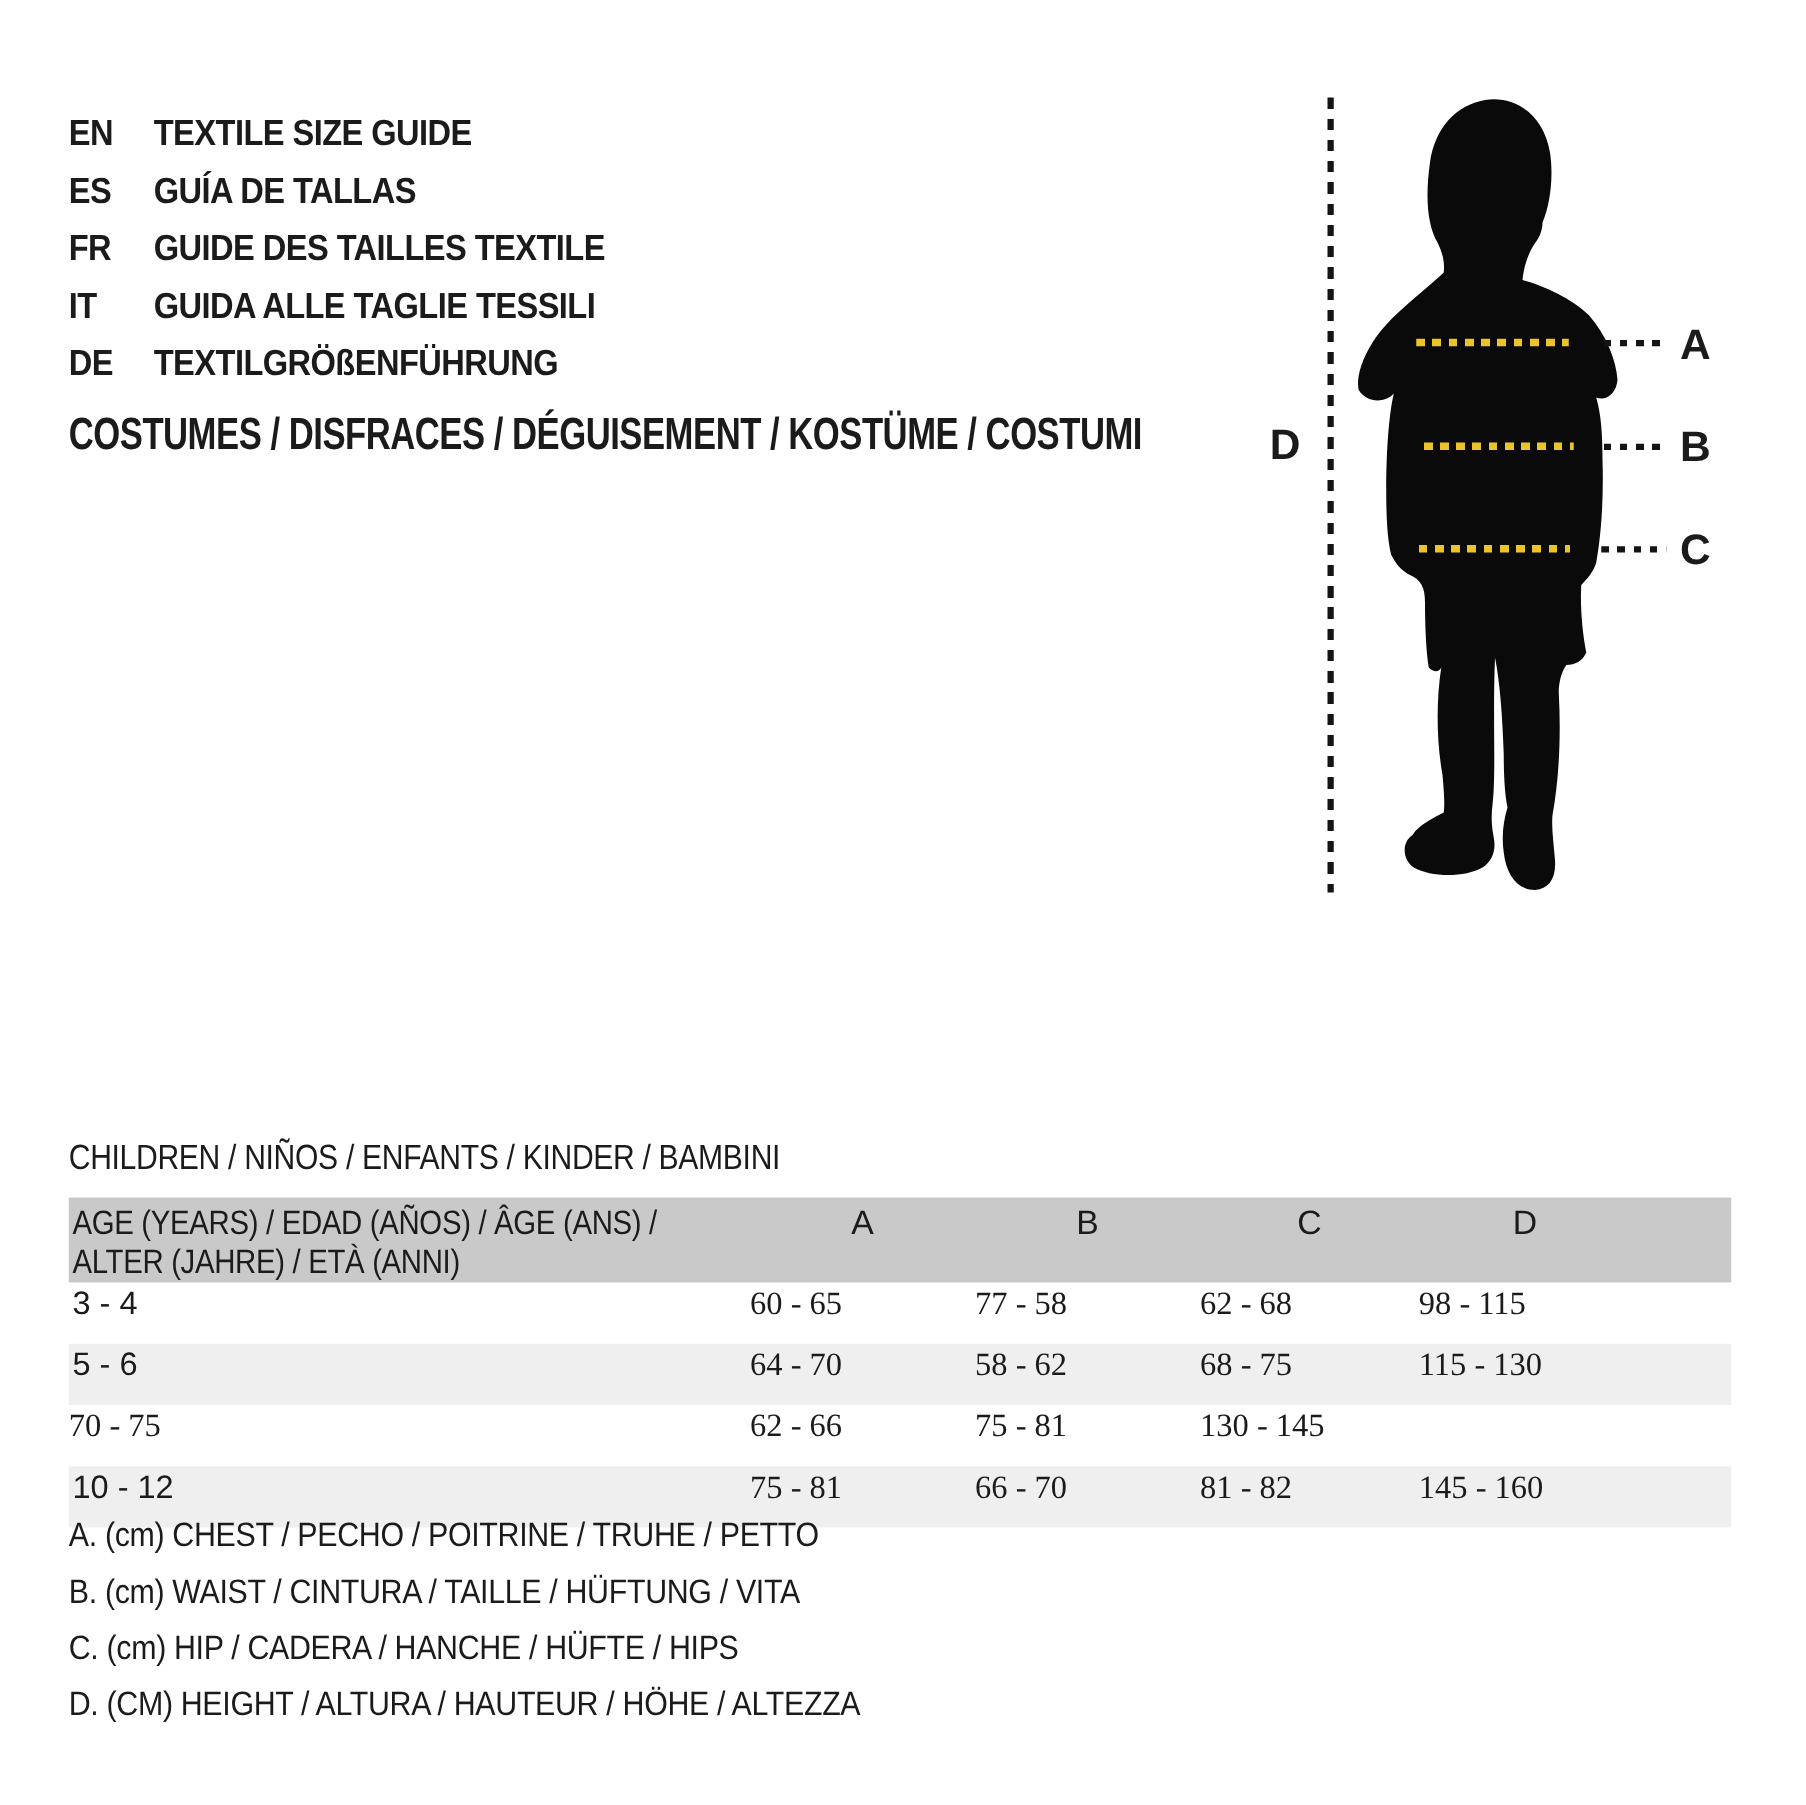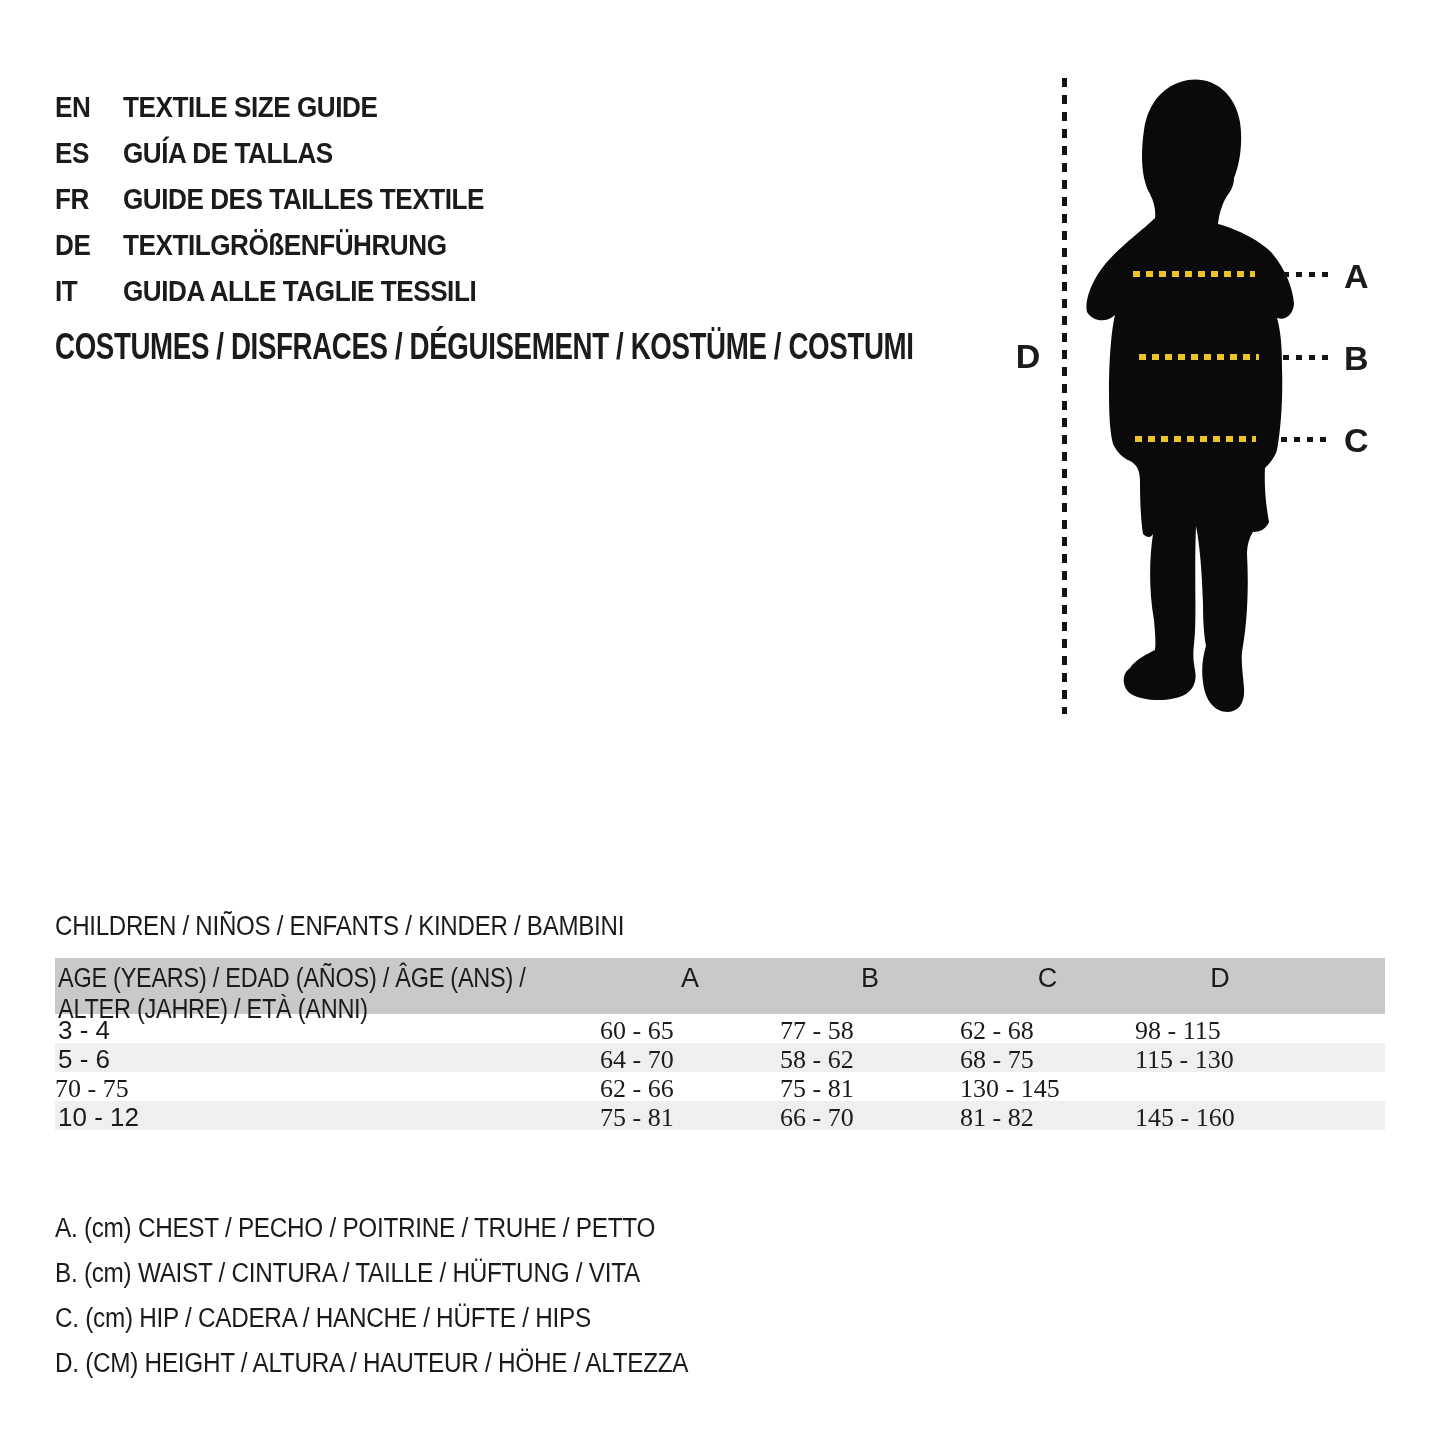--- a/index.html
+++ b/index.html
@@ -44,28 +44,28 @@
   .bdot-b { left:1283px; top:355px; width:50px; }
   .bdot-c { left:1281px; top:437px; width:52px; }
 
   
   .section-title {
     left:55px; top:910px; font-size:28px; font-weight:400; letter-spacing:-0.3px;
     white-space:nowrap; transform:scaleX(0.86); transform-origin:left top;
   }
   .size-table { left:55px; top:958px; width:1330px; font-size:26px; }
   .tgrid { display:grid; grid-template-columns:545px 180px 180px 175px 170px 80px; }
-  .thead { background:#c9c9c9; height:56px; padding-top:5px; }
+  .thead { background:#c9c9c9; height:68px; padding-top:5px; }
   .age-head { padding-left:3px; font-size:27px; line-height:31px; }
   .age-head .hline {
     display:block; white-space:nowrap; letter-spacing:-0.3px;
     transform:scaleX(0.87); transform-origin:left top;
   }
   .col-letter { text-align:center; font-size:27px; line-height:31px; font-weight:400; }
-  .trow { height:29px; line-height:33px; }
+  .trow { height:49px; line-height:33px; }
   .trow.alt { background:#efefef; }
   .cell-age { padding-left:3px; }
   .cell-val { text-align:left;font-family:Liberation Serif, serif; }
 
   
   .legend { left:55px; top:1206px; }
   .legend-line { height:45px; line-height:45px; }
   .legend-line span {
     display:inline-block; font-size:27px; letter-spacing:-0.3px; white-space:nowrap;
     transform:scaleX(0.9); transform-origin:left center;
@@ -83,26 +83,26 @@
     </div>
     <div class="lang-row">
       <span class="lang-code">ES</span>
       <span class="lang-title">GUÍA DE TALLAS</span>
     </div>
     <div class="lang-row">
       <span class="lang-code">FR</span>
       <span class="lang-title">GUIDE DES TAILLES TEXTILE</span>
     </div>
     <div class="lang-row">
+      <span class="lang-code">IT</span>
+      <span class="lang-title">GUIDA ALLE TAGLIE TESSILI</span>
+    </div>
+    <div class="lang-row">
       <span class="lang-code">DE</span>
       <span class="lang-title">TEXTILGRÖßENFÜHRUNG</span>
-    </div>
-    <div class="lang-row">
-      <span class="lang-code">IT</span>
-      <span class="lang-title">GUIDA ALLE TAGLIE TESSILI</span>
     </div>
   </div>
 
   <div class="abs category">COSTUMES / DISFRACES / DÉGUISEMENT / KOSTÜME / COSTUMI</div>
 
   <div>
     <svg class="abs silhouette-svg" viewBox="0 0 260 660" aria-hidden="true">
       <path fill="#0a0a0a" d="
         M 128 20
         C 105 24, 88 42, 84 70

